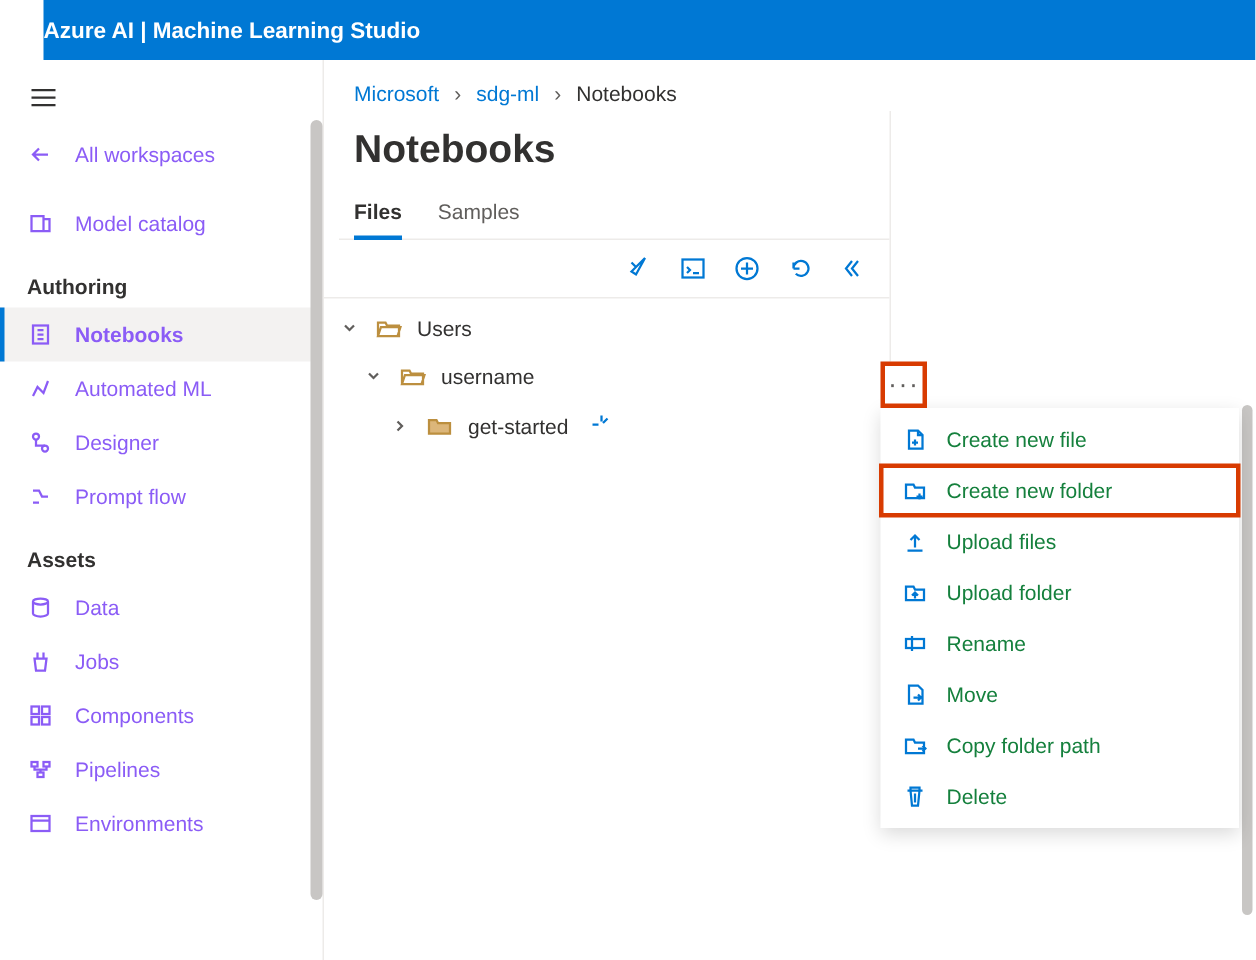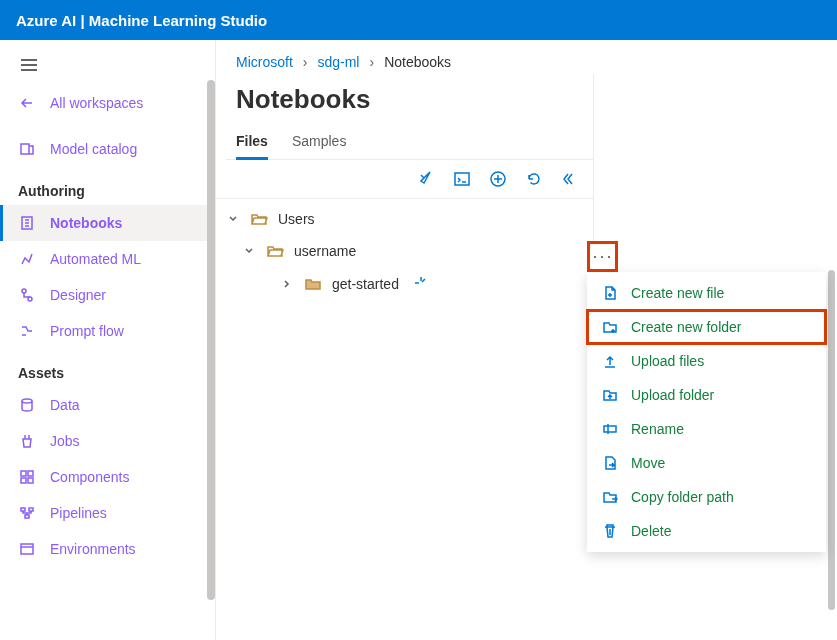--- a/index.html
+++ b/index.html
@@ -1,18 +1,18 @@
 <!DOCTYPE html>
 <html><head>
 <meta charset="utf-8">
 <style>
   * { box-sizing: border-box; margin: 0; padding: 0; font-family: "Segoe UI", -apple-system, sans-serif; }
   body { width: 837px; height: 640px; overflow: hidden; background: #fff; font-size: 14px; color: #323130; position: relative; }
 
-  .topbar { height: 40px; background: #0078d4; color: #fff; display: flex; align-items: center; padding: 0 16px; font-size: 15px; font-weight: 600; }
+  .topbar { height: 40px; background: #0078d4; color: #fff; display: flex; align-items: center; padding: 0 0; font-size: 15px; font-weight: 600; margin-left: 29px; }
 
   .main { display: flex; height: 600px; }
 
   .sidebar { width: 216px; border-right: 1px solid #edebe9; padding-top: 8px; position: relative; }
   .sidebar-scroll { position: absolute; right: 0; top: 40px; width: 8px; height: 520px; background: #c8c6c4; border-radius: 4px; }
   .ham { padding: 10px 20px; cursor: pointer; }
   .side-item { display: flex; align-items: center; gap: 14px; padding: 9px 18px; cursor: pointer; color: #8b5cf6; }
   .side-item.active { border-left: 3px solid #0078d4; background: #f3f2f1; font-weight: 600; padding-left: 15px; }
   .side-section { padding: 16px 18px 6px; font-weight: 600; font-size: 14px; }
   .side-item .ic { width: 18px; height: 18px; display: inline-flex; align-items: center; justify-content: center; flex-shrink: 0; }
@@ -32,21 +32,21 @@
 
   .toolbar { display: flex; justify-content: flex-end; gap: 18px; padding: 10px 14px; border-bottom: 1px solid #edebe9; }
   .tool-ic { width: 18px; height: 18px; cursor: pointer; color: #0078d4; display: inline-flex; align-items: center; justify-content: center; }
 
   .files-panel { width: 378px; border-right: 1px solid #edebe9; display: flex; flex-direction: column; }
   .file-tree { padding: 4px 0 4px 0; }
   .tree-row { display: flex; align-items: center; gap: 10px; padding: 8px 10px; cursor: pointer; text-align: right; }
   .tree-row .arrow { width: 14px; display: inline-flex; justify-content: center; color: #605e5c; }
   .tree-row .fic { width: 18px; display: inline-flex; justify-content: center; }
   .indent-1 { padding-left: 26px; }
-  .indent-2 { padding-left: 64px; }
+  .indent-2 { padding-left: 44px; }
   .tree-row.selected { }
 
   .more-btn { position: absolute; left: 587px; top: 241px; width: 31px; height: 31px; border: 3px solid #d83b01; display: flex; align-items: center; justify-content: center; cursor: pointer; z-index: 5; background: #fff; color: #605e5c; font-size: 18px; letter-spacing: 1px; }
 
   .context-menu { position: absolute; left: 587px; top: 272px; width: 239px; background: #fff; box-shadow: 0 4px 12px rgba(0,0,0,0.15); z-index: 4; padding: 4px 0; }
   .menu-item { display: flex; align-items: center; gap: 12px; padding: 9px 14px; cursor: pointer; color: #15803d; }
   .menu-item .mic { width: 18px; color: #0078d4; display: inline-flex; align-items: center; justify-content: center; }
   .menu-item.highlighted { outline: 3px solid #d83b01; outline-offset: -2px; }
 
   .right-scroll { position: absolute; right: 2px; top: 270px; width: 7px; height: 340px; background: #c8c6c4; border-radius: 4px; }

